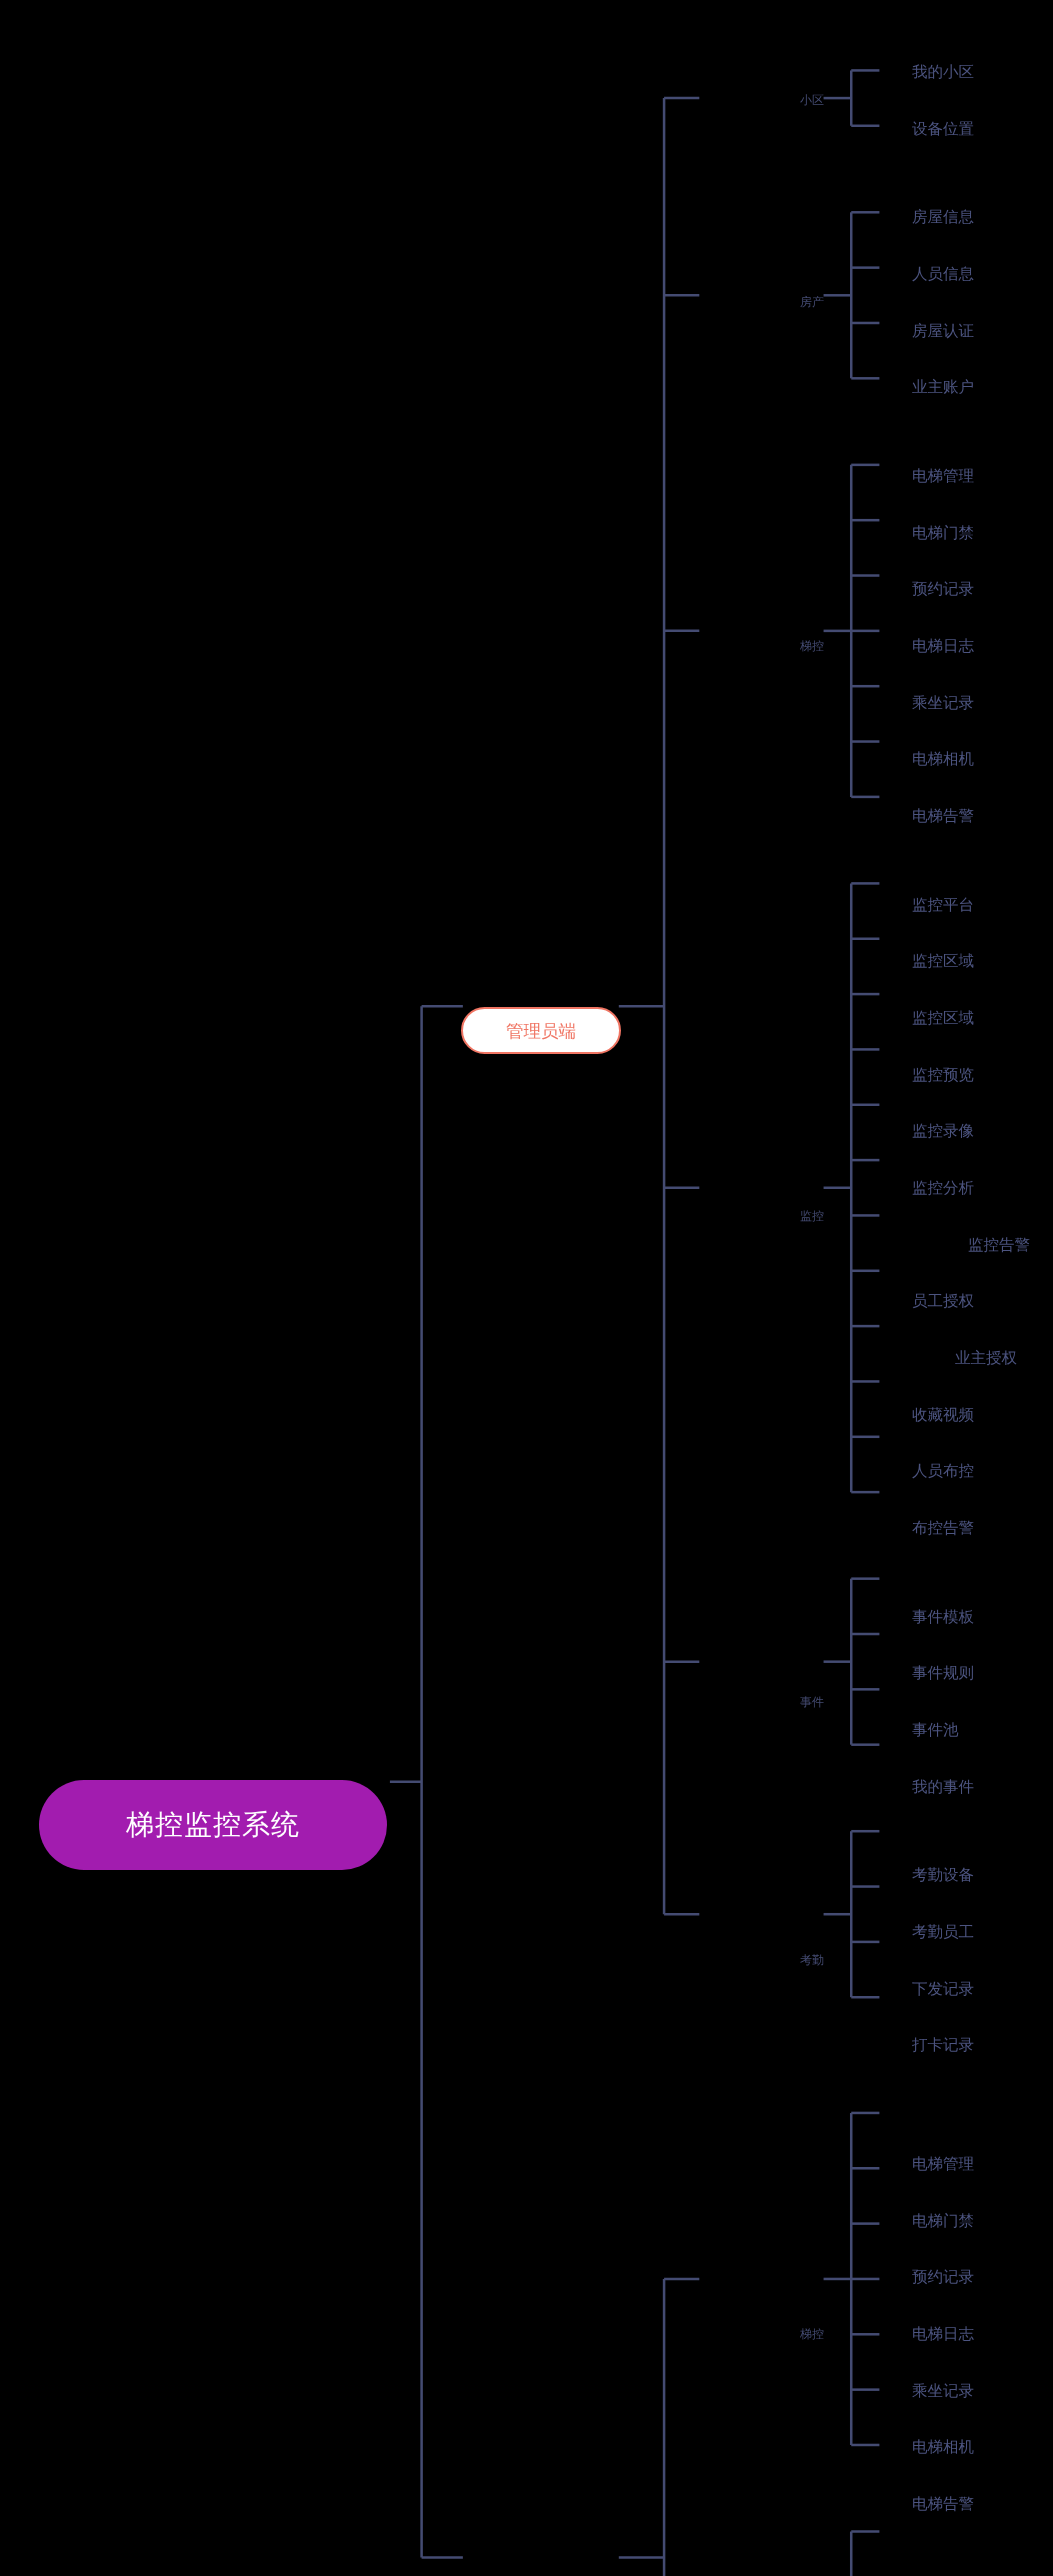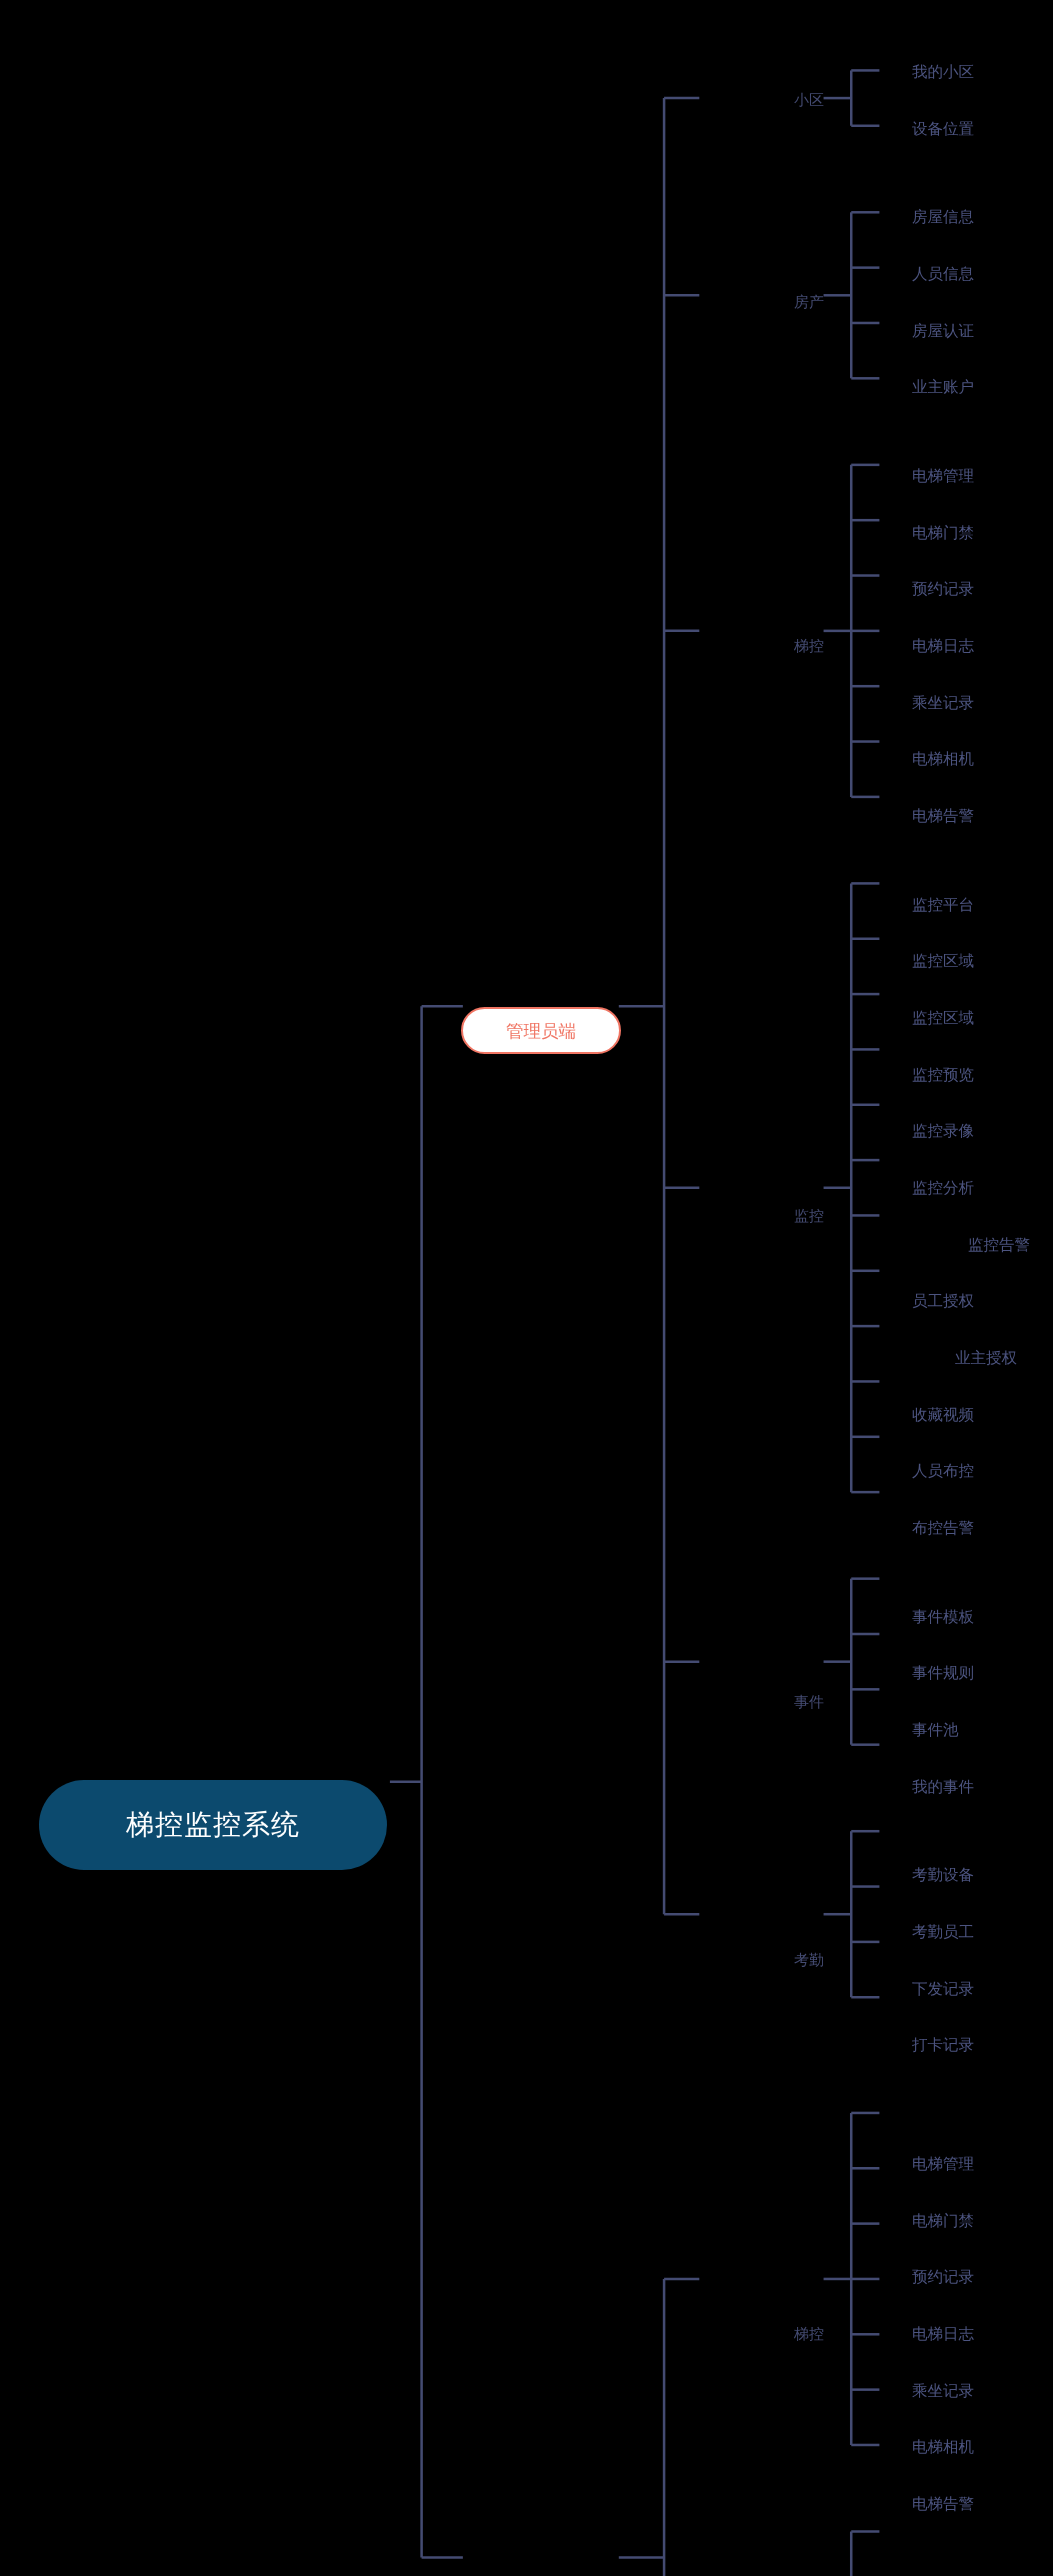--- a/index.html
+++ b/index.html
@@ -11,21 +11,21 @@
     background:#000000;
     overflow:hidden;
     font-family:"Liberation Sans","DejaVu Sans",sans-serif;
   }
   svg#wires{position:absolute;left:0;top:0;width:1054px;height:3266px;}
 
   
   .root-node{
     position:absolute;
     display:flex;align-items:center;justify-content:center;
-    background:#0c4a6e;
+    background:#a21caf;
     border-radius:46px;
     color:#ffffff;
     font-size:28px;
     letter-spacing:1px;
     white-space:nowrap;
   }
 
   
   .l2-node{
     position:absolute;
@@ -36,21 +36,21 @@
     color:#F07563;
     font-size:17.5px;
     white-space:nowrap;
     box-sizing:border-box;
   }
 
   
   .l3-label{
     position:absolute;
     color:#444B72;
-    font-size:15px;
+    font-size:12px;
     white-space:nowrap;
     transform:translateY(-50%);
     text-align:right;
   }
 
   
   .leaf-label{
     position:absolute;
     color:#4C5480;
     font-size:15.5px;

